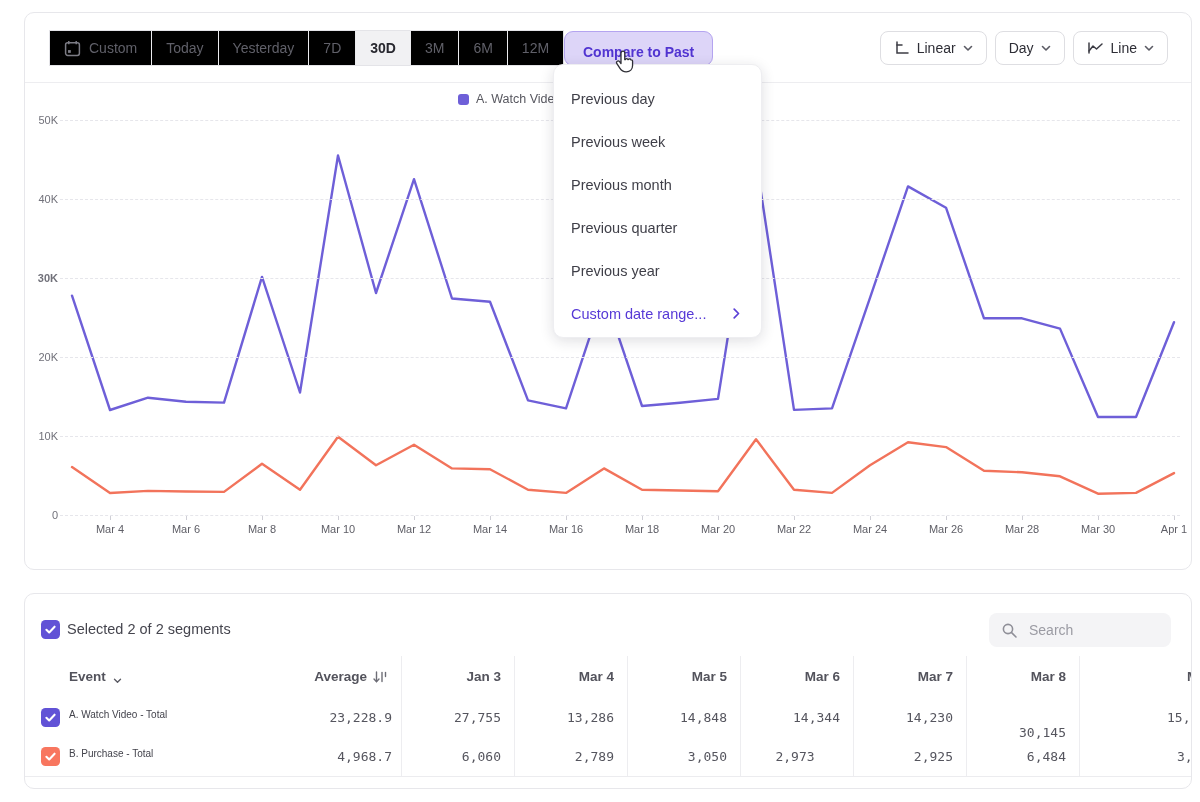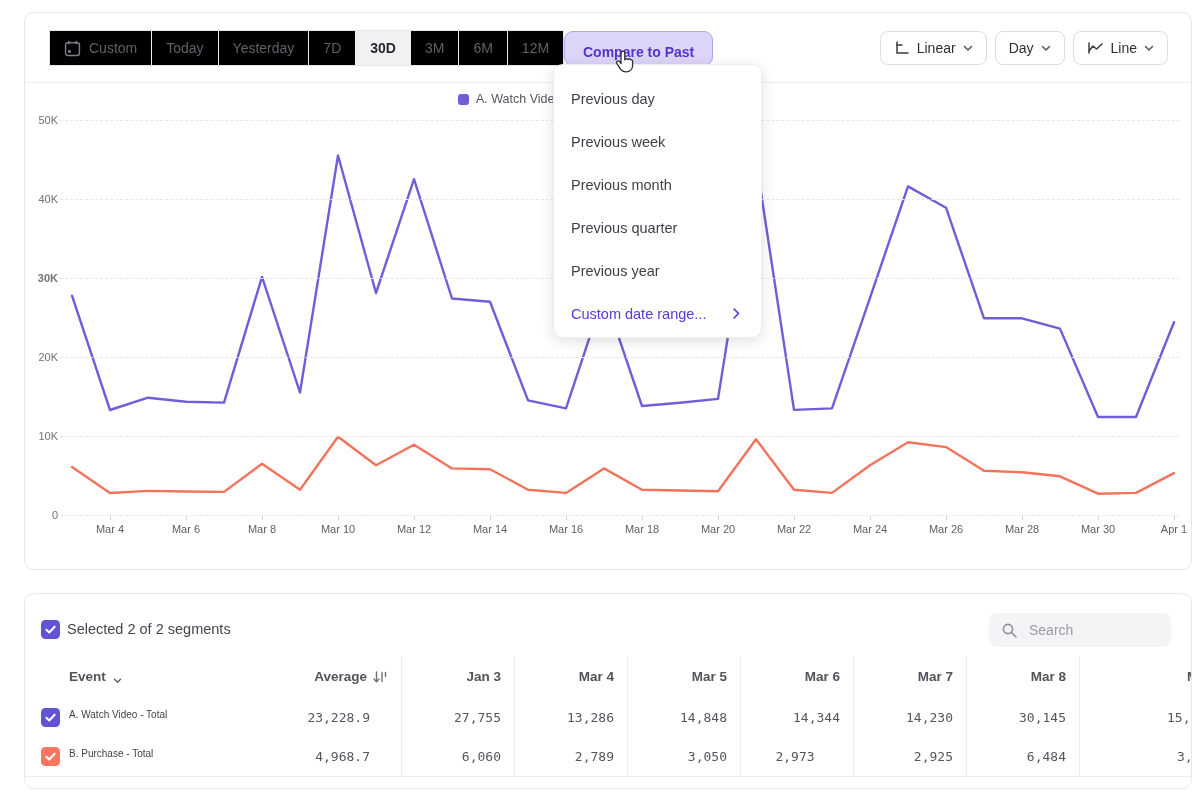--- a/index.html
+++ b/index.html
@@ -51,21 +51,21 @@
   .th{position:absolute;top:75px;font-size:13.5px;font-weight:600;color:#53535c;}
   .th-event{left:44px;display:flex;align-items:flex-end;gap:7px;}
   .th-avg{left:242px;width:120px;display:flex;justify-content:flex-end;align-items:center;gap:6px;}
   .th-date{width:90px;text-align:right;}
   .vsep{position:absolute;top:62px;height:120px;width:1px;background:#ededf0;}
   .trow{position:absolute;left:0;width:100%;height:39px;}
   .trow.last{border-bottom:1px solid #ececef;}
   .trow .cb{position:absolute;left:16px;top:10px;}
   .row-label{position:absolute;left:44px;top:11px;font-size:10px;color:#43434c;}
   .num{position:absolute;top:12px;font-family:"DejaVu Sans Mono",monospace;font-size:13px;color:#55555e;text-align:right;}
-  .num.avg{left:225px;width:120px;}
+  .num.avg{left:247px;width:120px;}
 </style>
 </head>
 <body>
 
 <div class="page">
 
   <div class="card" id="chart-card">
     <div class="toolbar">
       <div class="seg-group" id="seg-group">
           <div class="seg">
@@ -274,21 +274,21 @@
               <path d="M2.2 6.2L4.8 8.8 9.8 3.4"></path>
             </svg>
           </div>
           <div class="row-label">A. Watch Video - Total</div>
           <div class="num avg">23,228.9</div>
           <div class="num" style="left: 386px; width: 90px;">27,755</div>
           <div class="num" style="left: 499px; width: 90px;">13,286</div>
           <div class="num" style="left: 612px; width: 90px;">14,848</div>
           <div class="num" style="left: 725px; width: 90px;">14,344</div>
           <div class="num" style="left: 838px; width: 90px;">14,230</div>
-          <div class="num" style="left: 951px; width: 90px;">30,145</div>
+          <div class="num" style="left: 951px; width: 90px; margin-top: 15px;">30,145</div>
           <div class="num" style="left: 1142px; width: 60px; text-align: left;">15,</div>
         </div>
         <div class="trow last" style="top: 143px;">
           <div class="cb" style="background: rgb(248, 118, 95);">
             <svg width="13" height="13" viewBox="0 0 12 12" fill="none" stroke="#fff" stroke-width="1.9" stroke-linecap="round" stroke-linejoin="round">
               <path d="M2.2 6.2L4.8 8.8 9.8 3.4"></path>
             </svg>
           </div>
           <div class="row-label">B. Purchase - Total</div>
           <div class="num avg">4,968.7</div>

